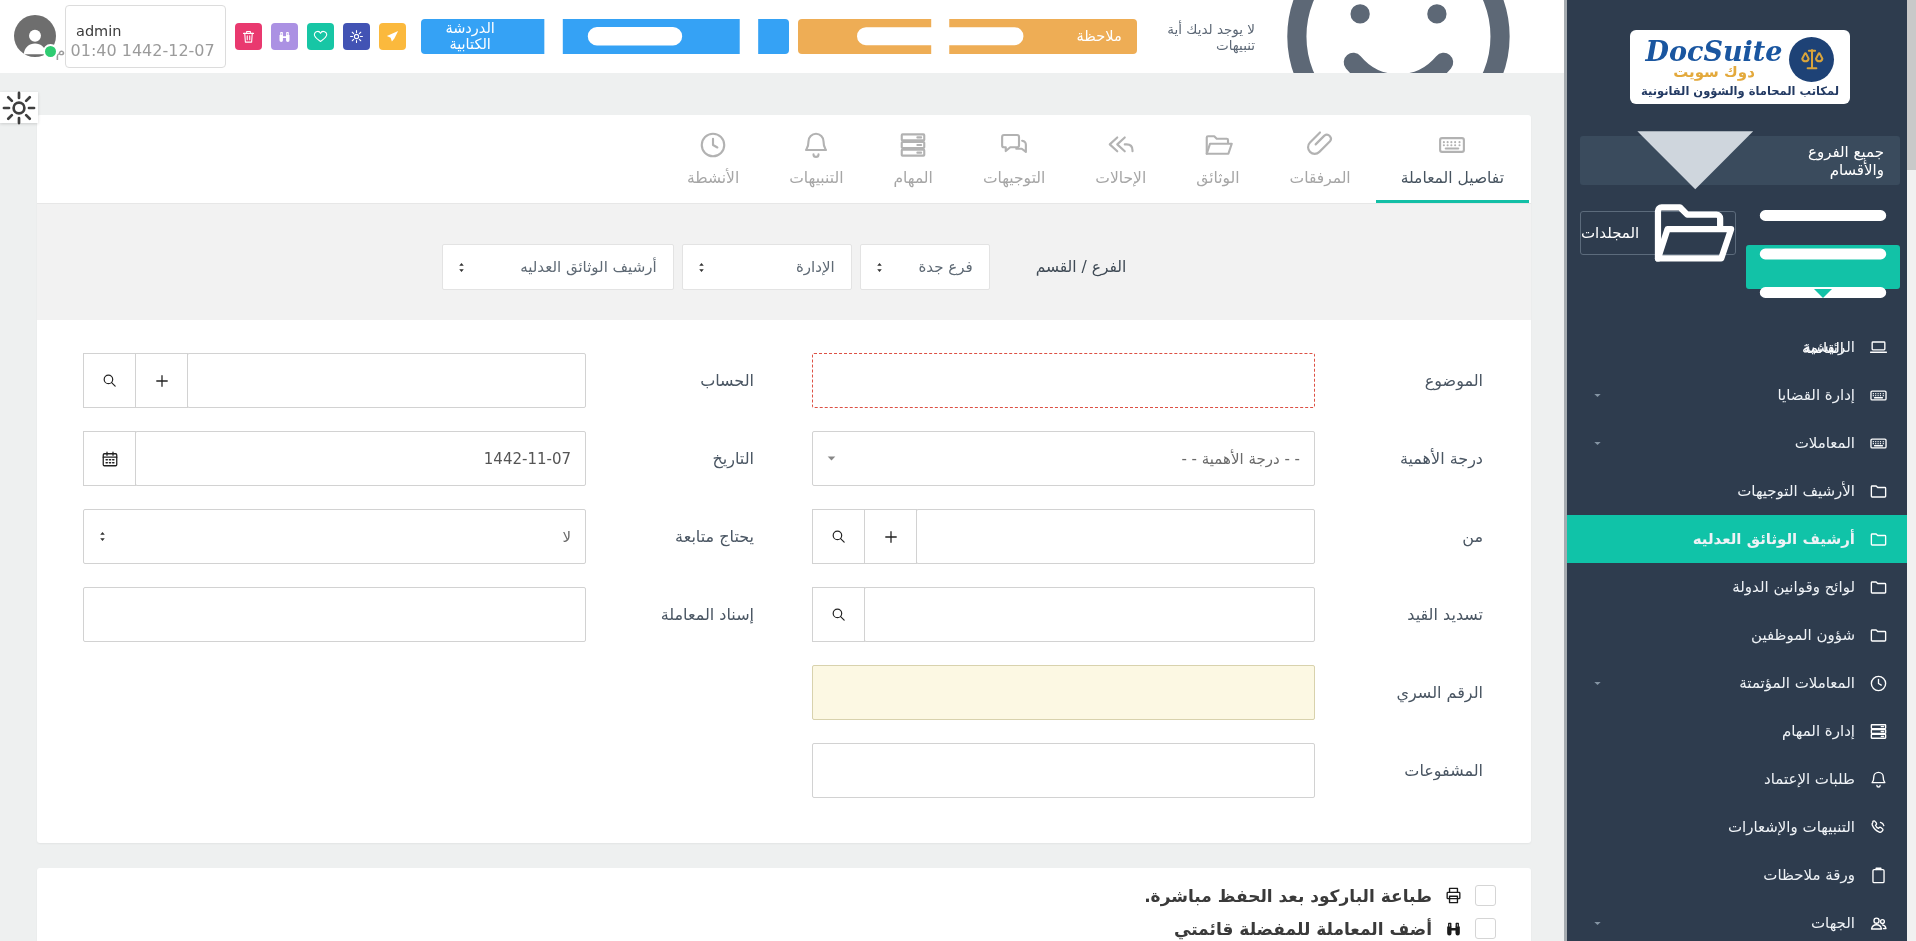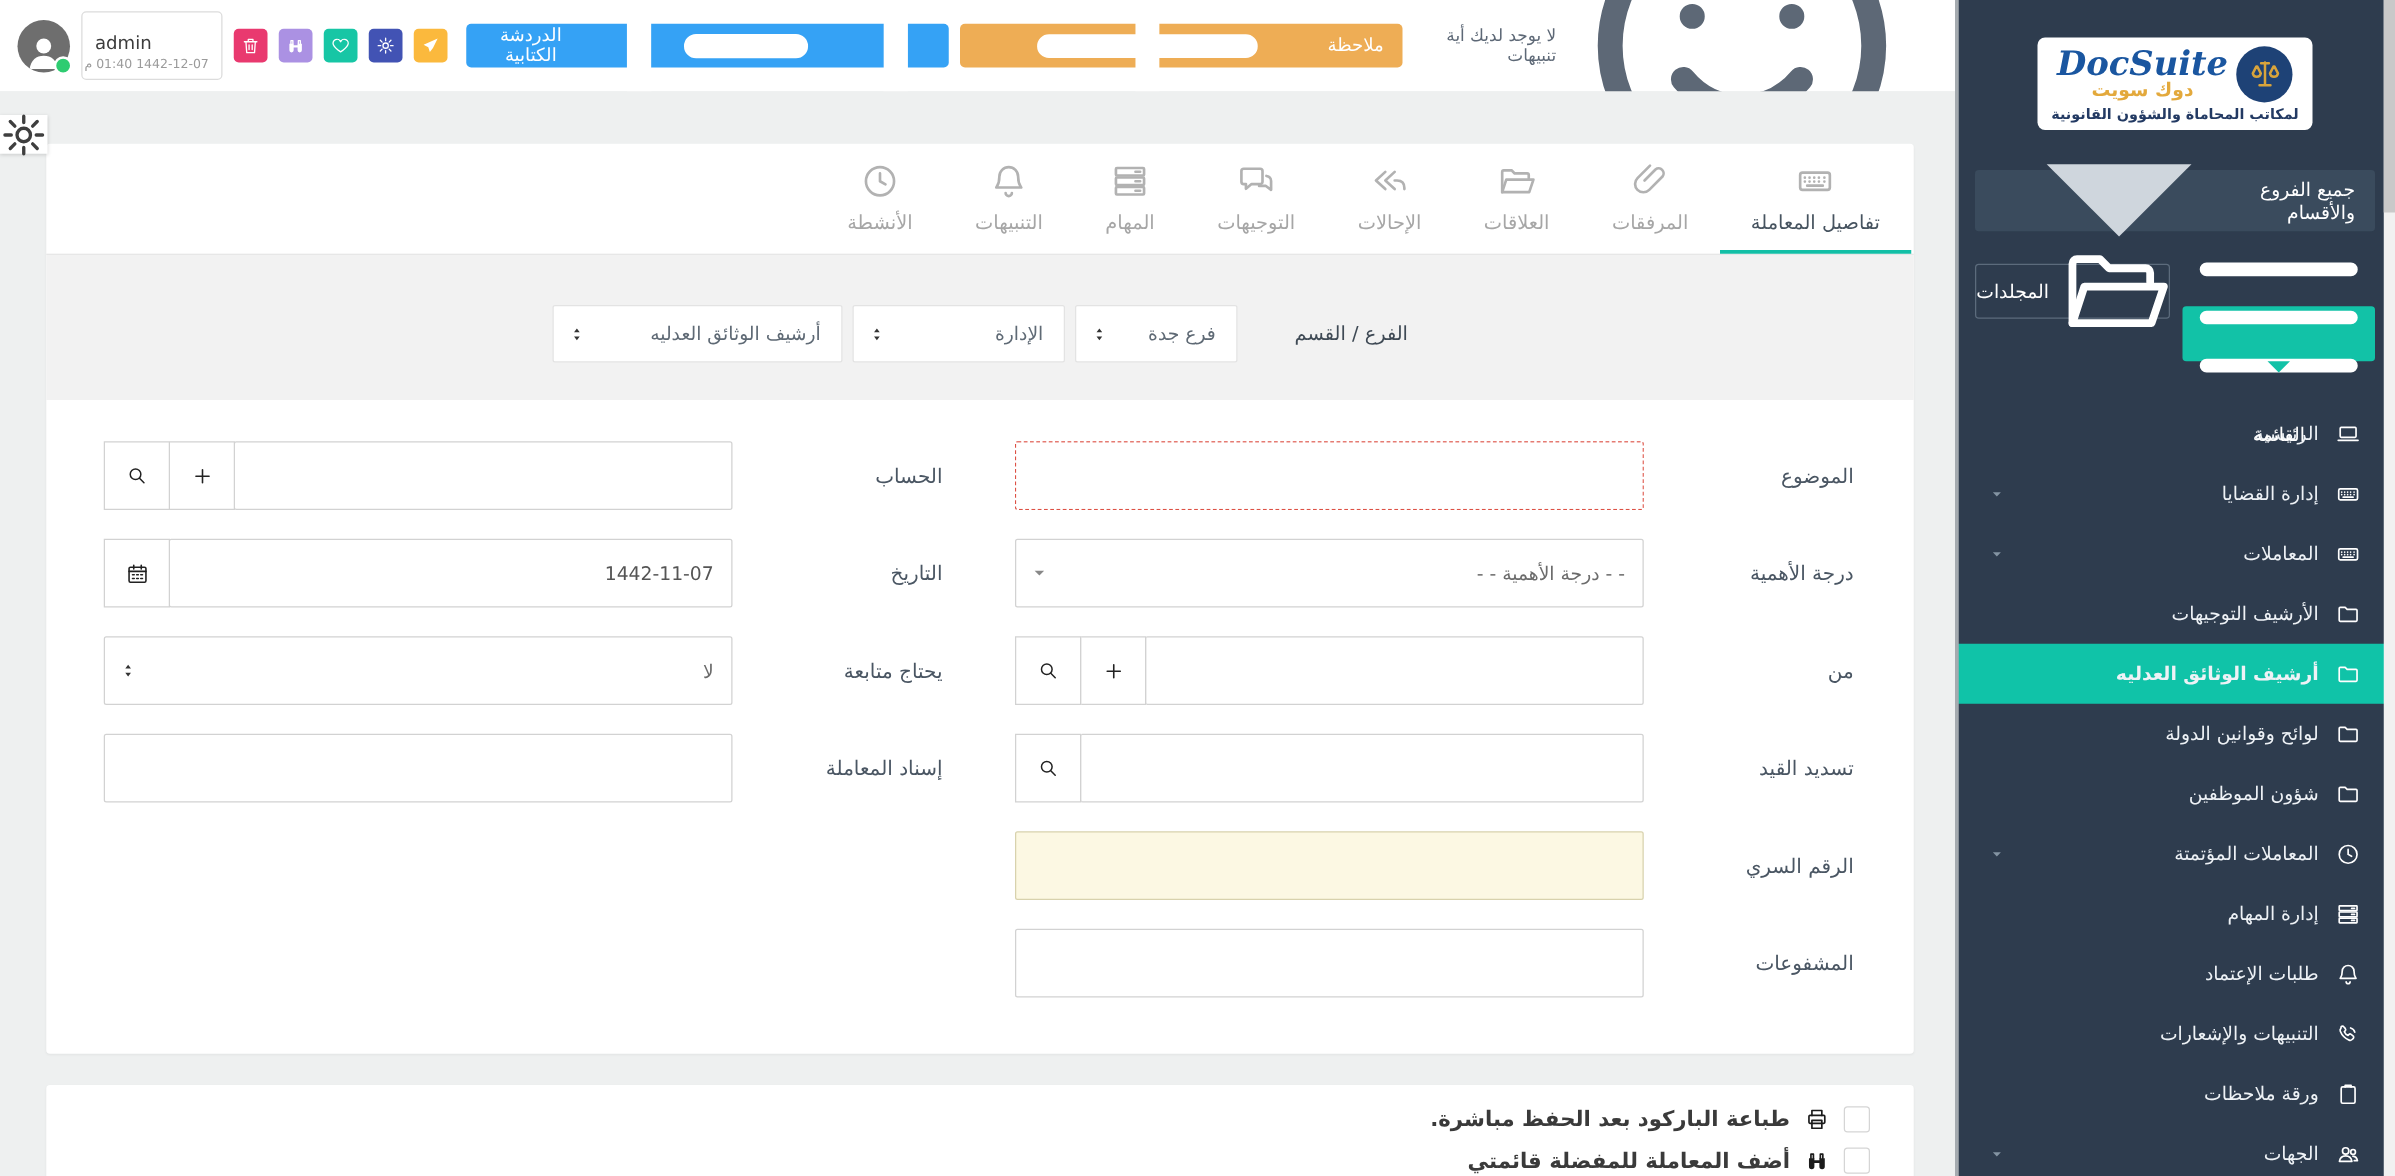--- a/index.html
+++ b/index.html
@@ -45,21 +45,21 @@
            padding:0 30px 0 14px; flex-shrink:0; }
   .notif { display:flex; align-items:center; gap:8px; color:#5d6876; font-size:13.5px; }
   .notif svg { width:20px; height:20px; }
   .usercluster { display:flex; direction:ltr; align-items:center; gap:9px; }
   .avatar { width:42px; height:42px; border-radius:50%; background:#6e6e6e; position:relative; flex-shrink:0; }
   .avatar .person { position:absolute; inset:0; border-radius:50%; overflow:hidden; display:flex; align-items:flex-end; justify-content:center; }
   .avatar .person svg { width:34px; height:34px; color:#fff; }
   .dot { position:absolute; right:-2px; bottom:-2px; width:15px; height:15px; border-radius:50%; background:#2ecc71; border:2px solid #fff; }
   .adminbox { border:1px solid #dcdcdc; border-radius:4px; padding:16px 10px 5px; line-height:1.3; min-width:100px; background:#fff; }
   .aname { font-size:14.5px; color:#3c3c3c; }
-  .atime { font-size:10px; color:#9b9b9b; direction:rtl; text-align:left; white-space:nowrap; }
+  .atime { font-size:16px; color:#9b9b9b; direction:rtl; text-align:left; white-space:nowrap; }
   .sqbtn { width:27px; height:27px; border-radius:4px; border:none; display:flex; align-items:center; justify-content:center; color:#fff; cursor:pointer; }
   .sqbtn svg { width:15px; height:15px; }
   .chatbtn, .notebtn { height:35px; color:#fff; border:none; border-radius:4px; display:flex; align-items:center;
                        gap:9px; font-size:14.5px; direction:rtl; cursor:pointer; font-family:inherit; }
   .chatbtn { background:#35a2f5; padding:0 8px; margin-left:6px; }
   .notebtn { background:#eead55; padding:0 15px;text-align:right; }
   .chatbtn svg, .notebtn svg { width:15px; height:15px; }
 
   .content { flex:1; background:#eef0f0; position:relative; overflow:hidden; padding:42px 33px 0 37px; }
   .gear-tab { position:absolute; left:0; top:19px; width:38px; height:31px; background:#fff;
@@ -422,21 +422,21 @@
               </div>
               <div class="tlabel">المرفقات</div>
             </div>
             <div class="tab">
               <div class="ticon" style="width: 32px; height: 30px; display: inline-flex;">
                 <svg viewBox="0 0 24 24" fill="none" stroke="currentColor" stroke-width="1.7" stroke-linecap="round" stroke-linejoin="round" style="width:100%;height:100%">
                   <path d="M3 19V6a1 1 0 0 1 1-1h5l2 2h8a1 1 0 0 1 1 1v2"></path>
                   <path d="M3 19l2.6-8H23l-2.7 8z"></path>
                 </svg>
               </div>
-              <div class="tlabel">العلاقات</div>
+              <div class="tlabel">الوثائق</div>
             </div>
             <div class="tab">
               <div class="ticon" style="width: 32px; height: 30px; display: inline-flex;">
                 <svg viewBox="0 0 24 24" fill="none" stroke="currentColor" stroke-width="1.7" stroke-linecap="round" stroke-linejoin="round" style="width:100%;height:100%">
                   <path d="M9 6l-6 5.5L9 17"></path>
                   <path d="M15 6l-6 5.5L15 17"></path>
                   <path d="M15 11.5h1.5c3 0 4.7 1.8 4.7 4.8v.7"></path>
                 </svg>
               </div>
               <div class="tlabel">الإحالات</div>

